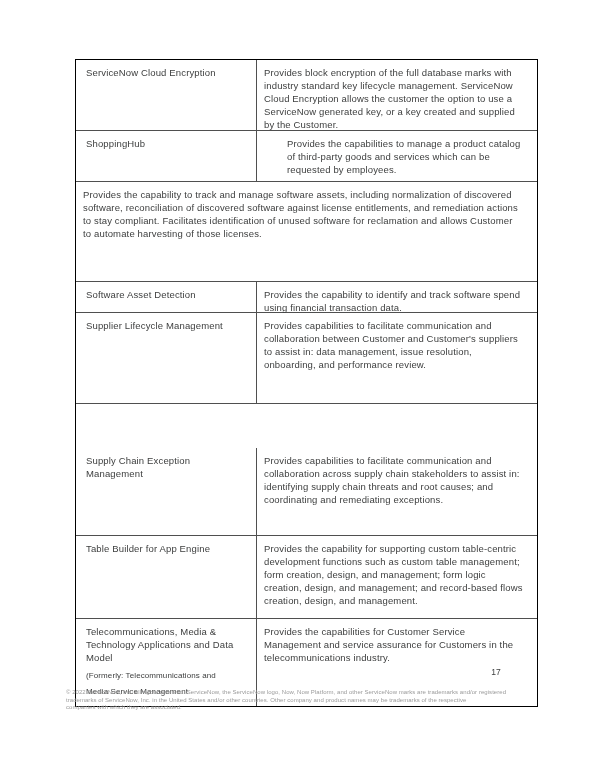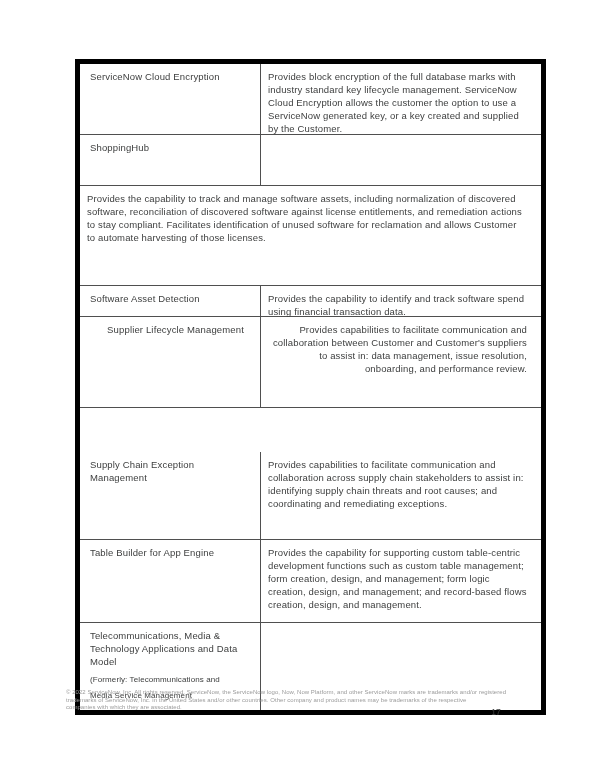--- a/index.html
+++ b/index.html
@@ -10,21 +10,21 @@
     background: #ffffff;
     font-family: "Liberation Sans", sans-serif;
     color: #3f4040;
     overflow: hidden;
   }
   .sn-table {
     position: absolute;
     left: 75px;
     top: 59px;
     width: 461px;
-    border: 5px solid #000000;
+    border: 1px solid #000000;
   }
   .row {
     display: flex;
     border-bottom: 1px solid #4f4f4f;
     box-sizing: border-box;
   }
   .row:last-child { border-bottom: none; }
   .cell-product {
     width: 181px;
     box-sizing: border-box;
@@ -49,33 +49,32 @@
     font-size: 8px;
     line-height: 16px;
     letter-spacing: 0.1px;
     padding-bottom: 2px;
   }
   
   .r1 { height: 71px; }
   .r2 { height: 51px; gap: 23px; }
   .r3 { height: 100px; }
   .r4 { height: 31px; }
-  .r5 { height: 91px; text-align: right; }
+  .r5 { height: 91px; }
   .r6 { height: 88px; margin-top: 44px; }
   .r7 { height: 83px; }
   .r8 { height: 87px; }
   .page-number {
     position: absolute;
     top: 667px;
     left: 456px;
     width: 80px;
     text-align: center;
     font-size: 8.5px;
     color: #3f4040;
-    margin-top: 40px;
   }
   .footer {
     position: absolute;
     top: 689px;
     left: 66px;
     width: 500px;
     font-size: 6px;
     line-height: 7.5px;
     letter-spacing: 0.05px;
     color: #9b9b9b;
@@ -94,20 +93,23 @@
         <span>ServiceNow Cloud Encryption</span>
       </div>
       <div class="cell-desc">
         <span>Provides block encryption of the full database marks with industry standard key lifecycle management. ServiceNow Cloud Encryption allows the customer the option to use a ServiceNow generated key, or a key created and supplied by the Customer.</span>
       </div>
     </div>
 
     <div class="row r2">
       <div class="cell-product">
         <span>ShoppingHub</span>
+      </div>
+      <div class="cell-desc">
+        <span>Provides the capabilities to manage a product catalog of third-party goods and services which can be requested by employees.</span>
       </div>
     </div>
 
     <div class="row r3">
       <div class="cell-desc">
         <span>Provides the capability to track and manage software assets, including normalization of discovered software, reconciliation of discovered software against license entitlements, and remediation actions to stay compliant. Facilitates identification of unused software for reclamation and allows Customer to automate harvesting of those licenses.</span>
       </div>
     </div>
 
     <div class="row r4">
@@ -144,20 +146,23 @@
       <div class="cell-desc">
         <span>Provides the capability for supporting custom table-centric development functions such as custom table management; form creation, design, and management; form logic creation, design, and management; and record-based flows creation, design, and management.</span>
       </div>
     </div>
 
     <div class="row r8">
       <div class="cell-product">
         <span>Telecommunications, Media &amp; Technology Applications and Data Model</span>
         <span class="formerly">(Formerly: Telecommunications and Media Service Management</span>
       </div>
+      <div class="cell-desc">
+        <span>Provides the capabilities for Customer Service Management and service assurance for Customers in the telecommunications industry.</span>
+      </div>
     </div>
 
   </div>
 
   <div class="page-number">17</div>
 
   <div class="footer">
     <div>© 2022 ServiceNow, Inc. All rights reserved. ServiceNow, the ServiceNow logo, Now, Now Platform, and other ServiceNow marks are trademarks and/or registered</div>
     <div>trademarks of ServiceNow, Inc. in the United States and/or other countries. Other company and product names may be trademarks of the respective</div>
     <div>companies with which they are associated.</div>

